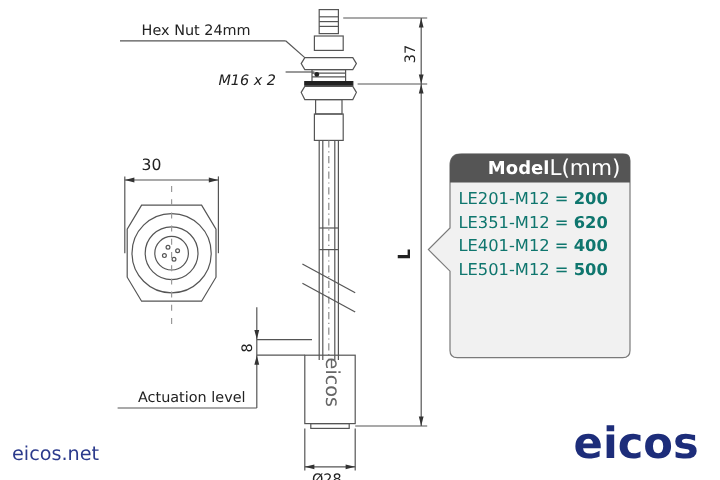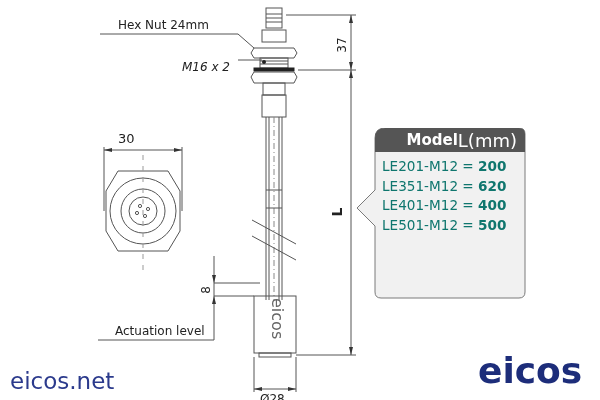--- a/index.html
+++ b/index.html
@@ -8,21 +8,21 @@
   svg.drawing{position:absolute;left:0;top:0;}
   .lbl{font-family:"DejaVu Sans",sans-serif;font-size:12px;color:#222;white-space:nowrap;}
   .callout{position:absolute;left:373px;top:128px;width:152px;height:170px;}
   .callout svg{position:absolute;left:-18px;top:0;}
   .table-head{position:absolute;left:0;top:0;width:152px;height:24px;display:flex;align-items:center;justify-content:flex-end;gap:0;padding-right:8px;box-sizing:border-box;color:#fff;}
   .th-model{font-weight:bold;font-size:15px;}
   .th-len{font-size:18px;}
   .rows{position:absolute;left:9px;top:29px;}
   .row{font-size:13.6px;line-height:19.6px;white-space:nowrap;color:#0f766e;}
   .row b{font-weight:bold;}
-  .footer-url{position:absolute;left:10px;top:368px;font-size:23px;color:#2b3a8c;}
+  .footer-url{position:absolute;left:10px;top:368px;font-size:16px;color:#2b3a8c;}
   .logo{position:absolute;left:478px;top:350px;font-size:36px;font-weight:bold;color:#1d2d7a;letter-spacing:0px;font-family:"DejaVu Sans",sans-serif;}
 </style>
 </head>
 <body>
 
 <svg class="drawing" width="600" height="400" viewBox="0 0 600 400">
   <g stroke="#555" fill="none" stroke-width="1">
 
     <rect x="266" y="8" width="16" height="20"></rect>
     <line x1="266" y1="14" x2="282" y2="14"></line>

